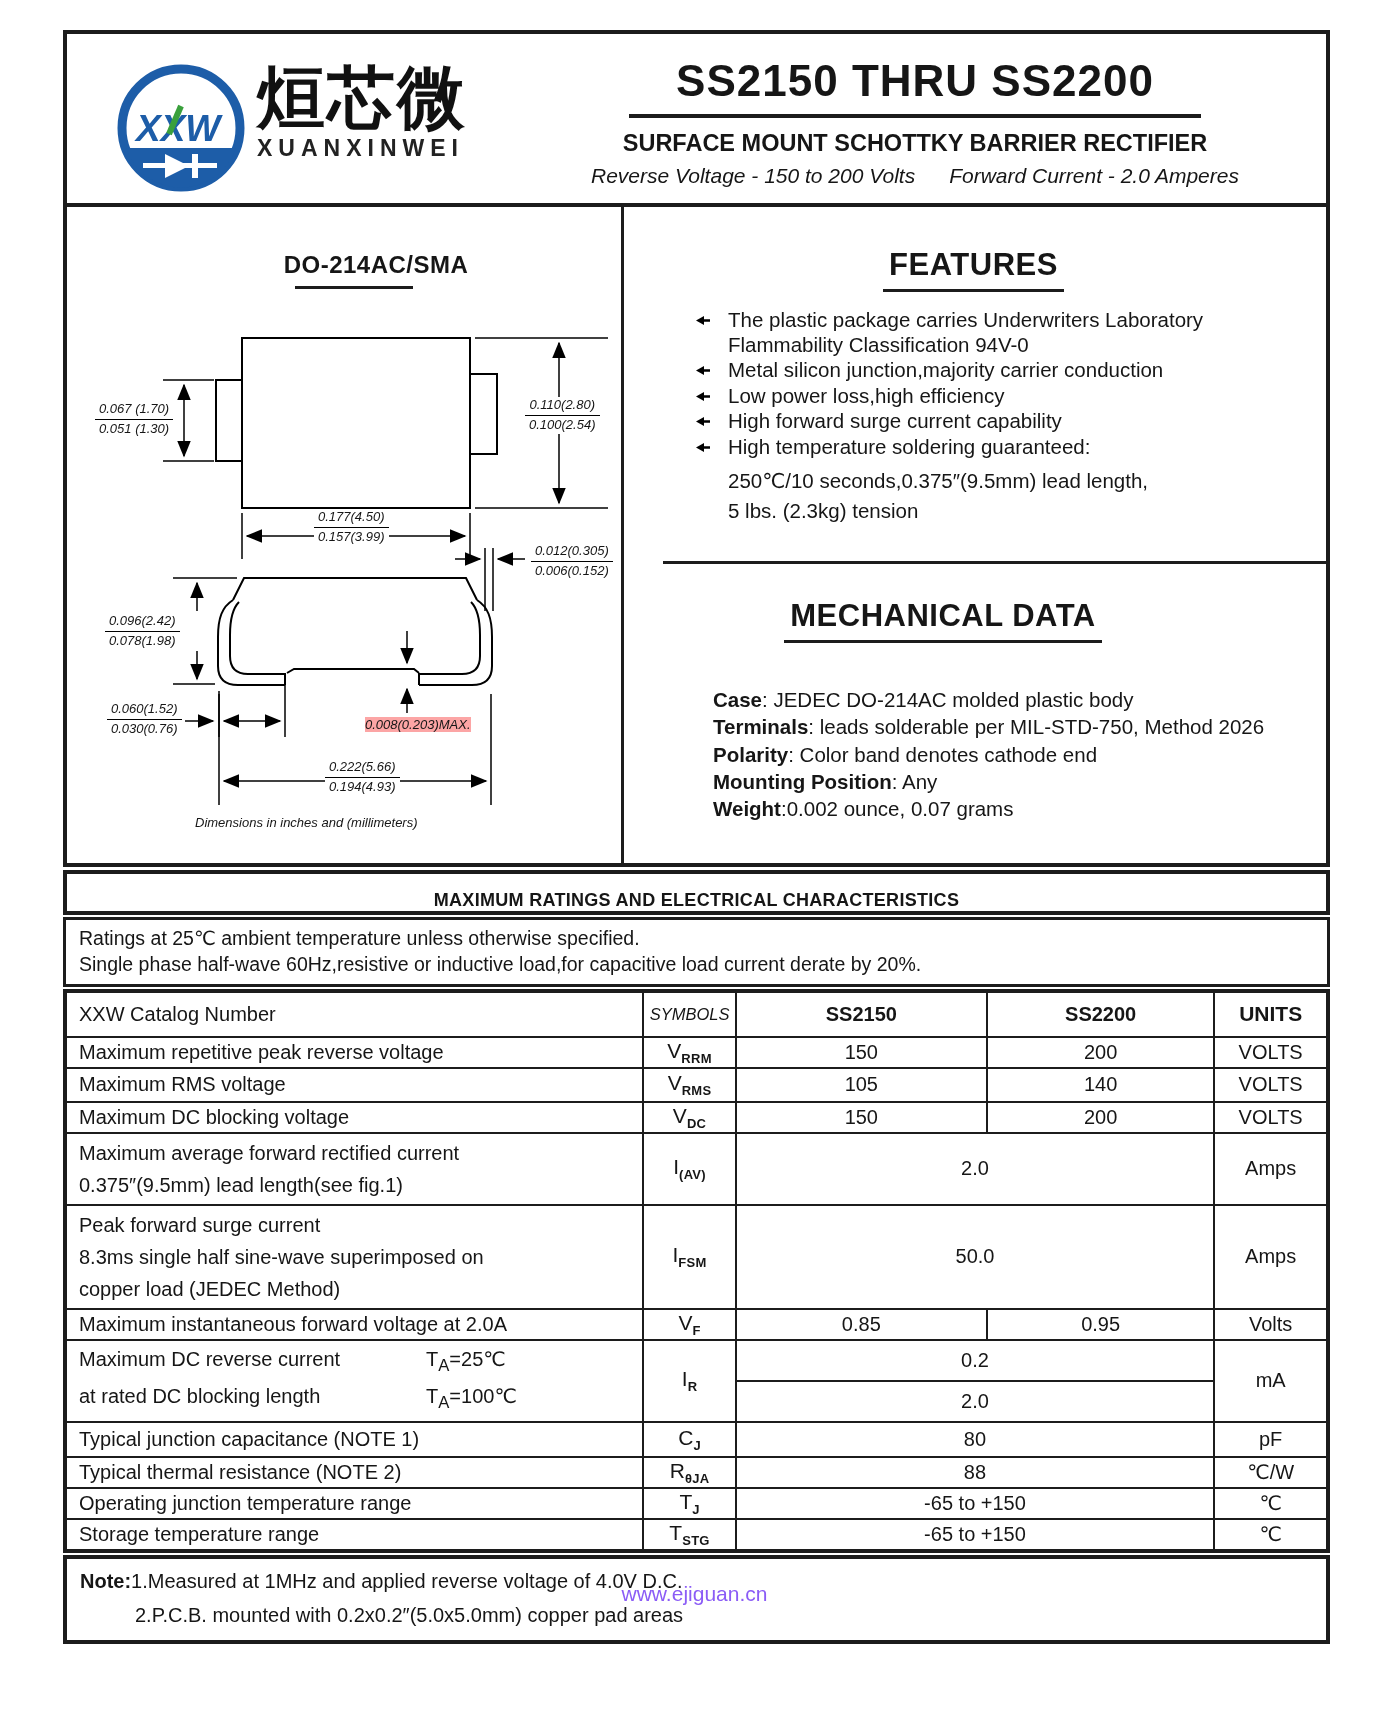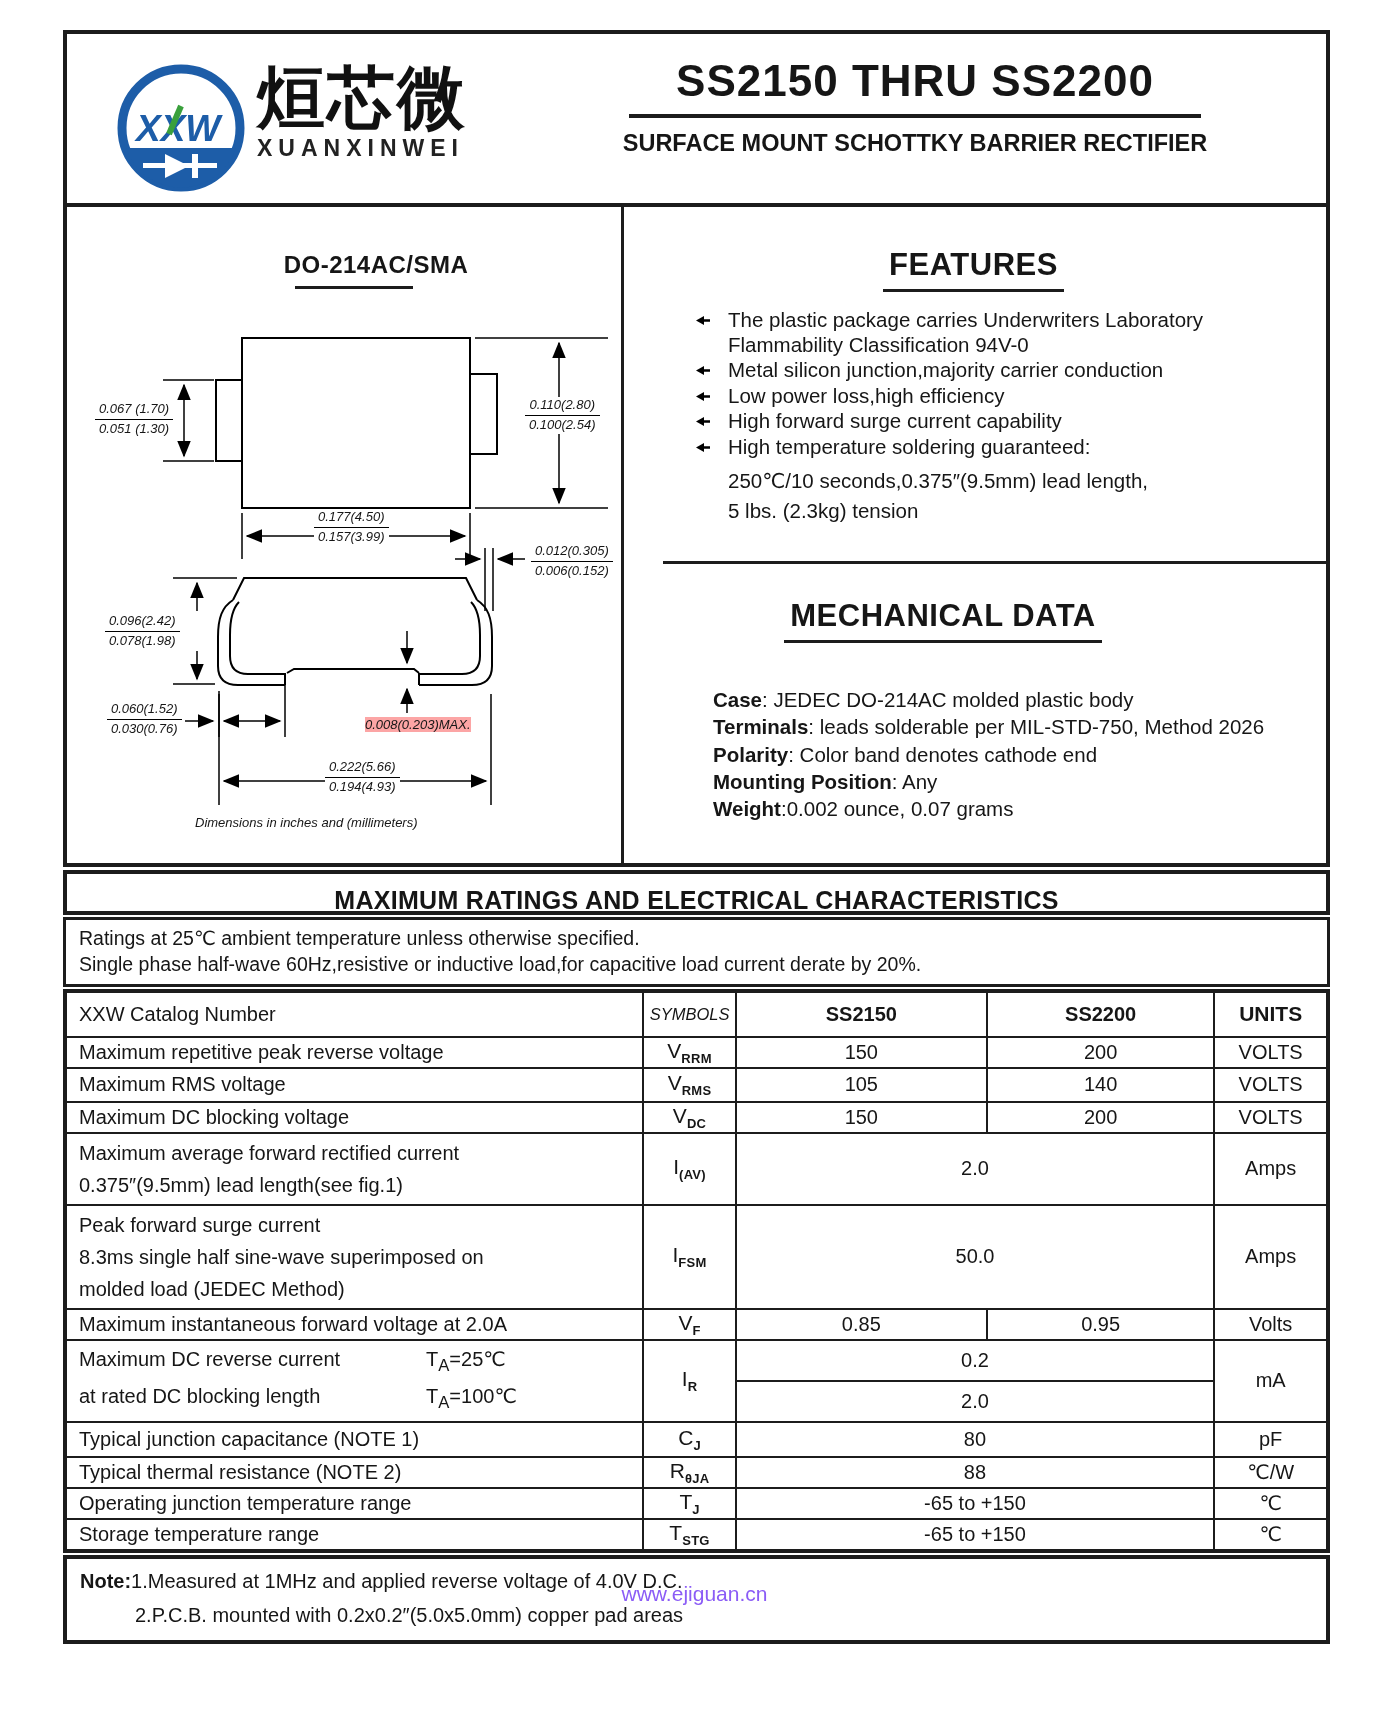--- a/index.html
+++ b/index.html
@@ -46,21 +46,21 @@
   .feat-extra{margin:6px 0 0 37px;font-size:20.5px;line-height:1.5;}
 
   .mech{flex:1;box-sizing:border-box;padding:34px 30px 0 50px;}
   .mech .sec-head{width:460px;margin-bottom:43px;}
   .mech-body{width:612px;font-size:20.5px;line-height:1.33;}
   .mech-body b{font-weight:bold;}
 
   
   .band{box-sizing:border-box;border:4px solid #1c1c1c;margin-top:3px;height:45px;
         display:flex;align-items:center;justify-content:center;}
-  .band span{font-size:25px;font-weight:bold;letter-spacing:.3px;margin-top:16px;}
+  .band span{font-size:18px;font-weight:bold;letter-spacing:.3px;margin-top:16px;}
   .conds{box-sizing:border-box;border:3px solid #1c1c1c;margin-top:2px;padding:5px 0 6px 13px;
          font-size:19.5px;line-height:1.35;}
 
   
   .tbl-wrap{margin-top:2px;}
   table.ratings-table{width:100%;border-collapse:collapse;border:4px solid #1c1c1c;table-layout:fixed;}
   .ratings-table td{border:2.5px solid #1c1c1c;padding:0;vertical-align:middle;}
   col.c-param{width:45.8%;} col.c-sym{width:7.3%;} col.c-v1{width:19.9%;}
   col.c-v2{width:18%;} col.c-units{width:9%;}
   td.param{padding:3px 8px 3px 12px;font-size:20px;}
@@ -102,20 +102,21 @@
         </svg>
         <div class="logo-textcol">
           <div class="logo-cn">烜芯微</div>
           <div class="logo-en">XUANXINWEI</div>
         </div>
       </div>
       <div class="title-block">
         <h1 class="part-range">SS2150 THRU SS2200</h1>
         <div class="title-rule"></div>
         <h2 class="subtitle">SURFACE MOUNT SCHOTTKY BARRIER RECTIFIER</h2>
+        <p class="ratings-line"><span>Reverse Voltage - 150 to 200 Volts</span><span class="gap"></span><span>Forward Current - 2.0 Amperes</span></p>
       </div>
     </header>
 
     <section class="middle">
 
       <div class="pkg-panel">
         <div class="pkg-title">DO-214AC/SMA</div>
         <div class="pkg-title-rule"></div>
 
         <svg class="pkg-svg" width="554" height="660" viewBox="0 0 554 660">
@@ -296,21 +297,21 @@
             <div class="pline">0.375″(9.5mm) lead length(see fig.1)</div>
           </td>
           <td class="sym"><span>I</span><sub>(AV)</sub></td>
           <td class="val" colspan="2">2.0</td>
           <td class="units">Amps</td>
         </tr>
         <tr class="h97">
           <td class="param">
             <div class="pline">Peak forward surge current</div>
             <div class="pline">8.3ms single half sine-wave superimposed on</div>
-            <div class="pline">molded load (JEDEC Method)</div>
+            <div class="pline">copper load (JEDEC Method)</div>
           </td>
           <td class="sym"><span>I</span><sub>FSM</sub></td>
           <td class="val" colspan="2">50.0</td>
           <td class="units">Amps</td>
         </tr>
         <tr class="h31">
           <td class="param">Maximum instantaneous forward voltage at 2.0A</td>
           <td class="sym"><span>V</span><sub>F</sub></td>
           <td class="val">0.85</td>
           <td class="val">0.95</td>

